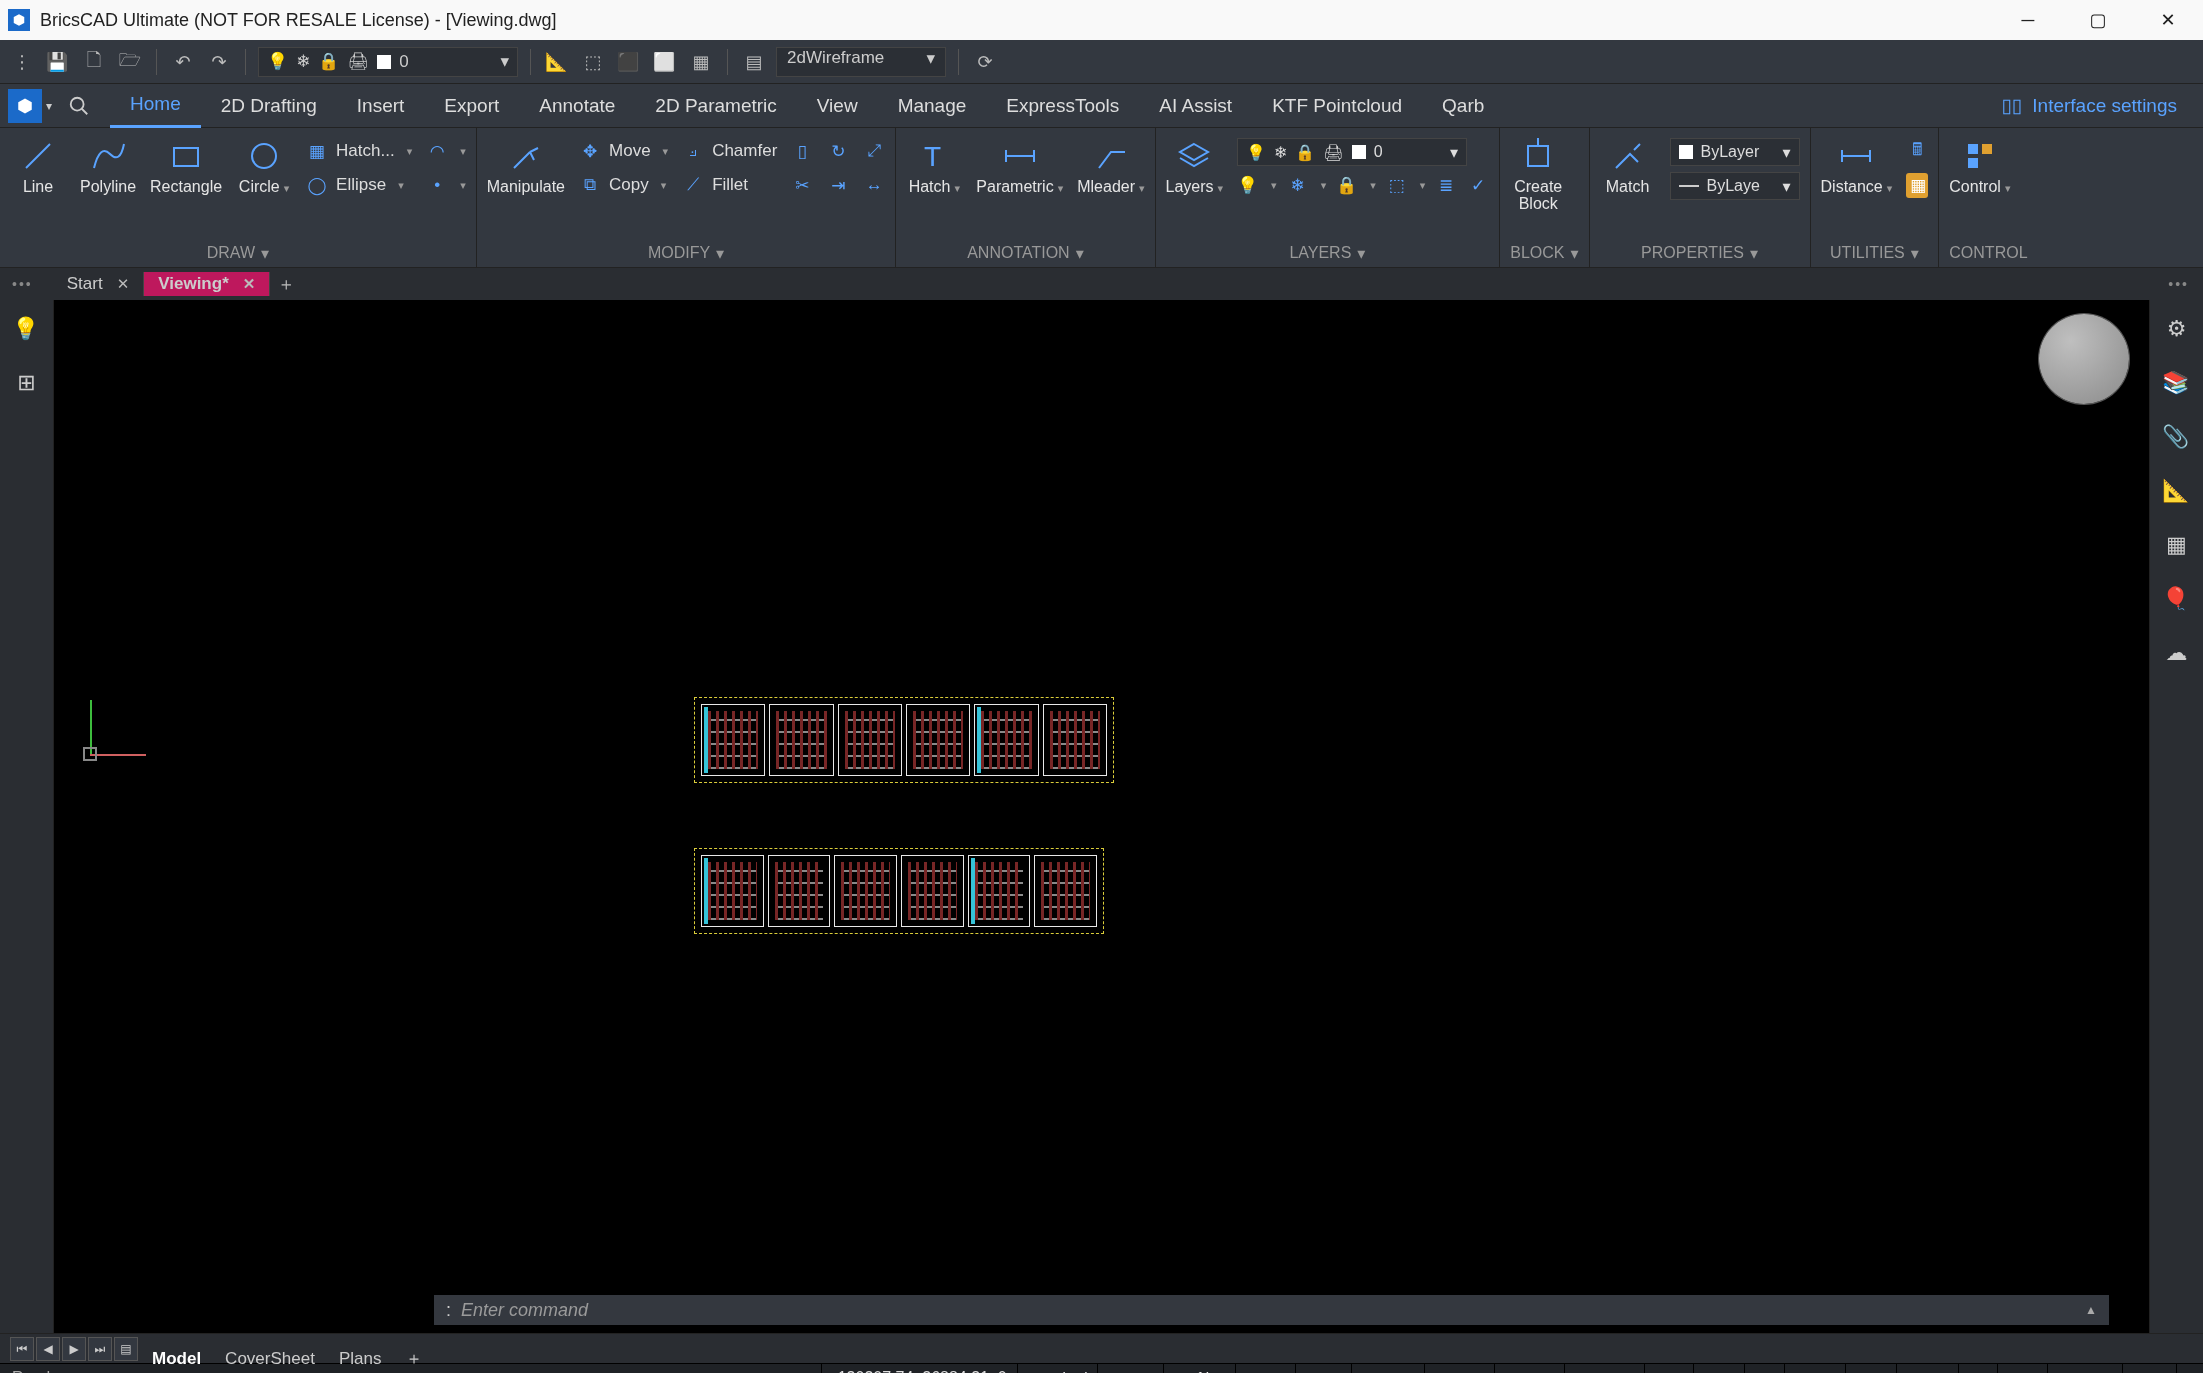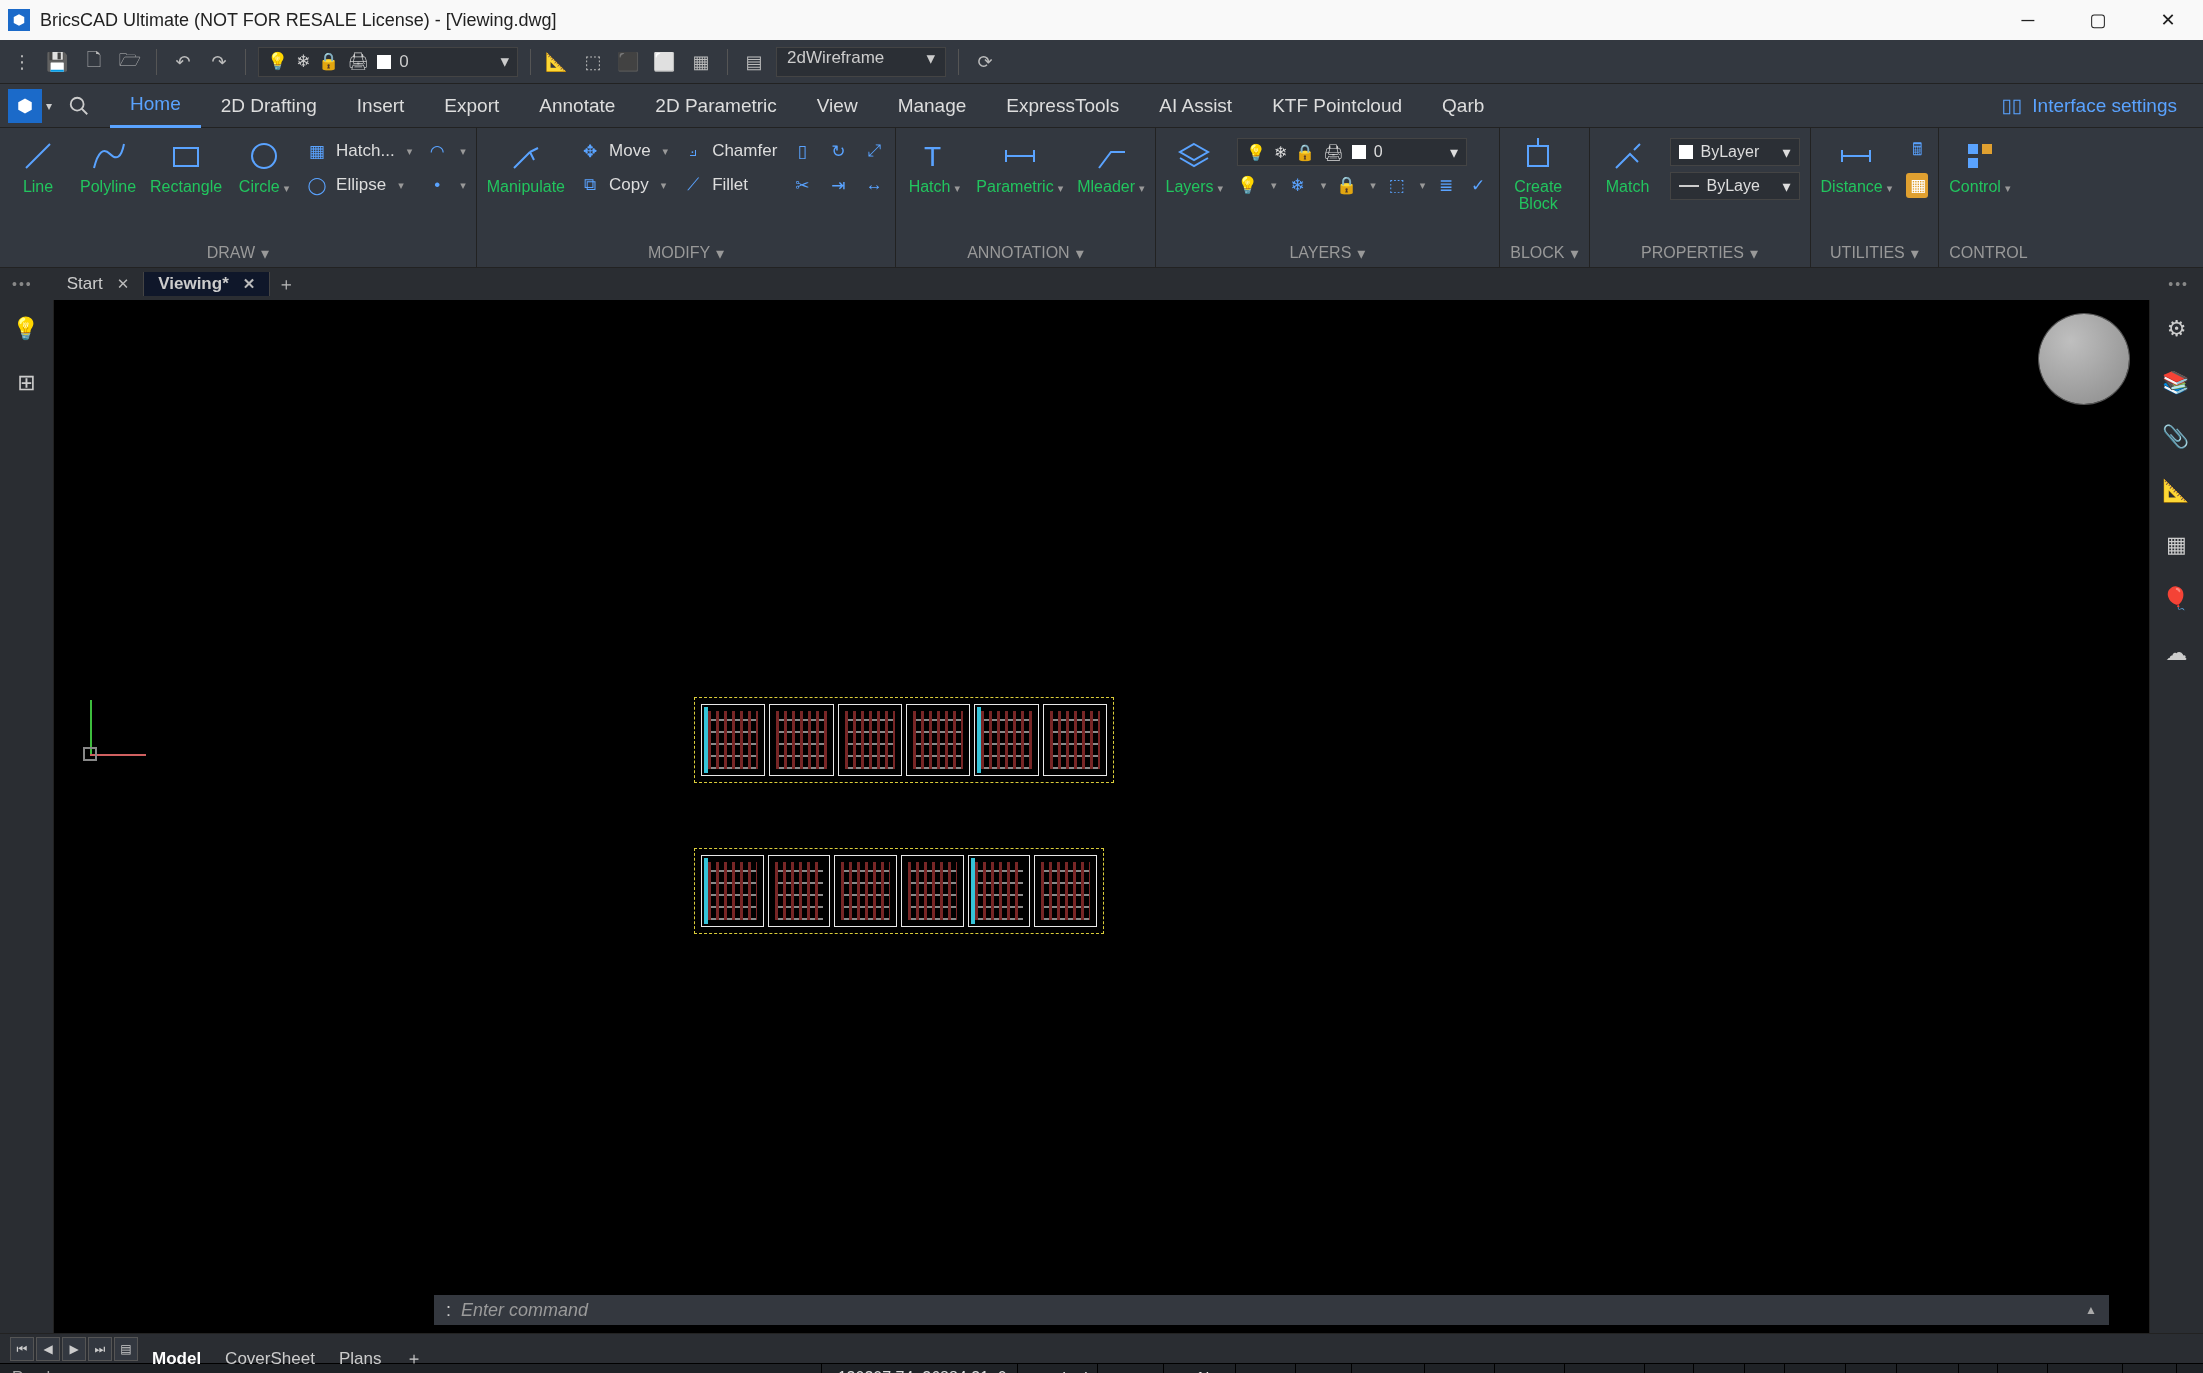--- a/index.html
+++ b/index.html
@@ -22,31 +22,31 @@
 .menubar .srch { color:#ccc; margin-right:20px; font-size:20px; }
 .menubar .mtab { padding:0 20px; height:44px; display:flex; align-items:center; font-size:19px; color:#ddd; }
 .menubar .mtab.active { color:#5aa3ff; border-bottom:3px solid #5aa3ff; }
 .menubar .ifs { margin-left:auto; color:#5aa3ff; display:flex; align-items:center; gap:10px; padding-right:18px; font-size:19px; }
 .ribbon { height:140px; background:#333840; display:flex; align-items:stretch; border-bottom:1px solid #222; }
 .panel { display:flex; flex-direction:column; border-right:1px solid #222; padding:6px 10px 0 10px; }
 .panel .prow { display:flex; align-items:flex-start; gap:14px; flex:1; }
 .panel .plabel { height:28px; display:flex; align-items:center; justify-content:center; font-size:16px; color:#999; gap:6px; }
 .bigbtn { display:flex; flex-direction:column; align-items:center; gap:4px; padding-top:4px; min-width:56px; }
 .bigbtn .ic { height:36px; display:flex; align-items:center; justify-content:center; color:#5aa3ff; }
-.bigbtn .lbl { font-size:16px; color:#22c55e; text-align:center; line-height:17px; }
+.bigbtn .lbl { font-size:16px; color:#e5e5e5; text-align:center; line-height:17px; }
 .col { display:flex; flex-direction:column; gap:8px; padding-top:4px; }
 .smbtn { display:flex; align-items:center; gap:8px; font-size:17px; color:#ddd; height:26px; }
 .smbtn .ic { width:22px; text-align:center; color:#5aa3ff; }
 .dd::after { content:"▾"; font-size:11px; margin-left:4px; color:#999; }
 .propsel { width:130px; height:28px; background:#2b2f35; border:1px solid #444; display:flex; align-items:center; padding:0 8px; gap:8px; font-size:16px; color:#ddd; }
 .propsel .sw { width:14px;height:14px;background:#fff; }
 .tabbar { height:32px; background:#2a2d32; display:flex; align-items:center; padding-left:12px; gap:0; }
 .tabbar .more { color:#888; margin-right:20px; font-size:14px; letter-spacing:2px; }
 .doc-tab { height:24px; display:flex; align-items:center; padding:0 14px; gap:14px; font-size:17px; color:#ccc; border-right:1px solid #444; }
-.doc-tab.active { background:#0f172a; font-weight:600; }
+.doc-tab.active { background:#be185d; font-weight:600; }
 .doc-tab .x { font-size:15px; color:#bbb; }
 .addtab { width:32px; text-align:center; color:#bbb; font-size:18px; }
 .workspace { position:relative; height:1033px; display:flex; }
 .leftpanel { width:54px; background:#2a2d32; border-right:1px solid #222; display:flex; flex-direction:column; align-items:center; padding-top:16px; gap:28px; }
 .leftpanel div { color:#ccc; font-size:22px; }
 .canvas { flex:1; background:#000; position:relative; overflow:hidden; }
 .rightpanel { width:54px; background:#2a2d32; border-left:1px solid #222; display:flex; flex-direction:column; align-items:center; padding-top:16px; gap:28px; }
 .rightpanel div { color:#ccc; font-size:22px; }
 .lookfrom { position:absolute; top:14px; right:20px; width:90px; height:90px; border-radius:50%; background:radial-gradient(circle at 35% 30%, #bfbfbf, #8a8a8a); box-shadow:0 0 0 1px #555; }
 .lookfrom::before, .lookfrom::after { content:""; position:absolute; background:#666; }

